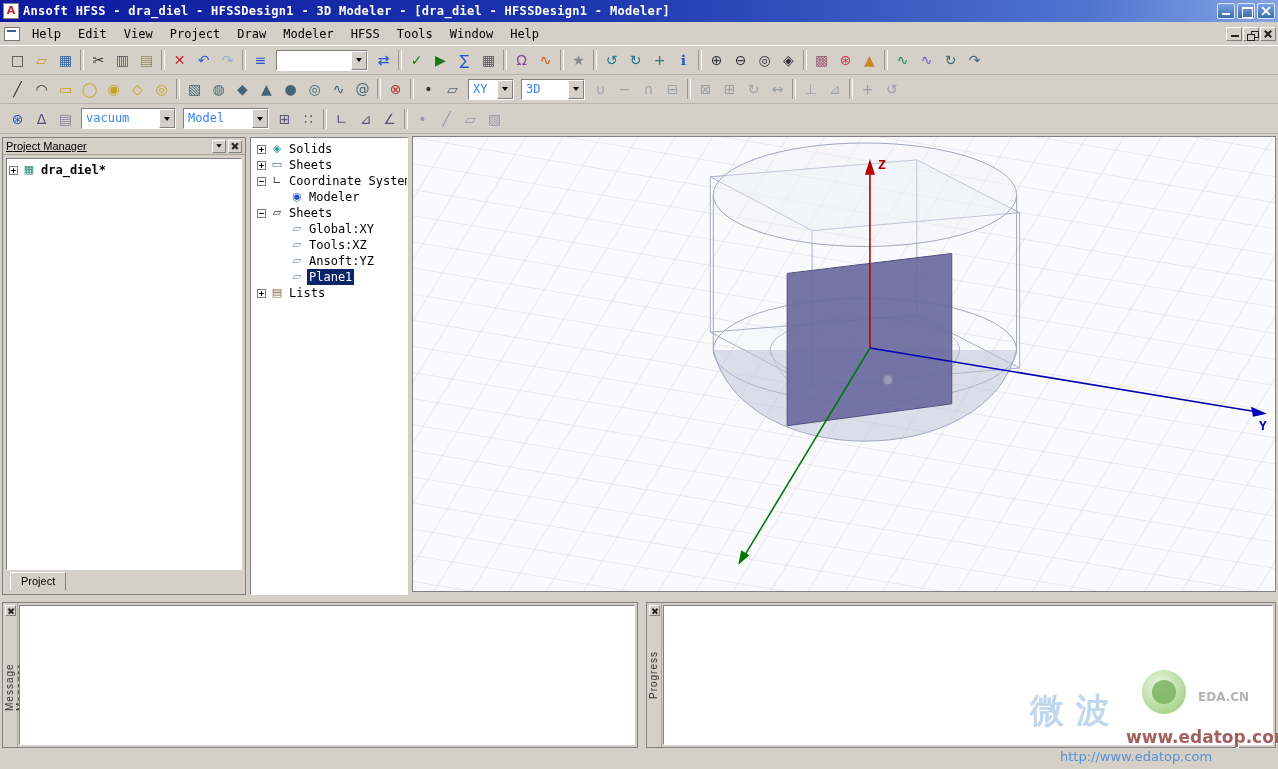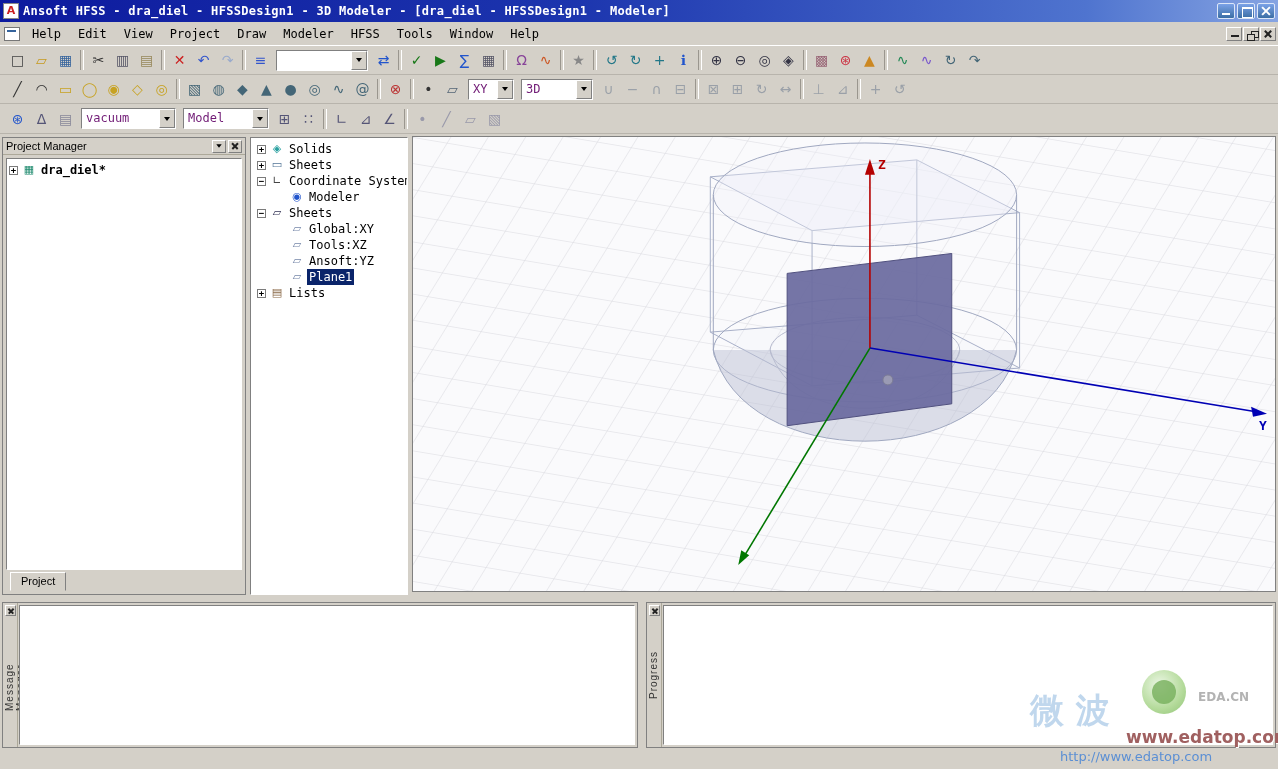--- a/index.html
+++ b/index.html
@@ -46,32 +46,32 @@
   #tb2 { top:75px; height:29px; }
   #tb3 { top:104px; height:30px; }
   .tb-strip { display:flex; align-items:center; gap:1px; }
   .tbtn { width:23px; height:22px; display:flex; align-items:center; justify-content:center; cursor:default;
     border:1px solid transparent; }
   .tbtn .glyph { font-family:"DejaVu Sans", sans-serif; font-size:14px; line-height:1; }
   .tbtn.sep { width:8px; pointer-events:none; border:none; }
   .tbtn.sep::before { content:""; width:2px; height:20px; border-left:1px solid #9a968e; border-right:1px solid #fff; }
   .combo { display:flex; height:21px; background:#fff; border:1px solid; border-color:#808080 #fff #fff #808080;
     margin:0 3px; align-items:stretch; }
-  .combo-value { flex:1; font:12px/19px "DejaVu Sans Mono", monospace; padding:0 4px; color:#701a75; overflow:hidden; white-space:nowrap; }
+  .combo-value { flex:1; font:12px/19px "DejaVu Sans Mono", monospace; padding:0 4px; color:#3b82f6; overflow:hidden; white-space:nowrap; }
   .combo-btn { width:16px; background:#d4d0c8; border:1px solid; border-color:#fff #808080 #808080 #fff;
     display:flex; align-items:center; justify-content:center; }
   .arr-down { width:0; height:0; border-left:3px solid transparent; border-right:3px solid transparent; border-top:4px solid #000; }
-  .w92{width:92px;} .w46{width:46px;} .w72{width:72px;gap:18px;} .w95{width:95px;} .w86{width:86px;}
+  .w92{width:92px;} .w46{width:46px;} .w72{width:64px;gap:18px;} .w95{width:95px;} .w86{width:86px;}
 
   
   .pm-panel { position:absolute; left:2px; top:137px; width:244px; height:458px; background:#d4d0c8;
     border:1px solid #808080; }
   .pm-header { height:17px; background:#d4d0c8; border-bottom:1px solid #aca899; display:flex; align-items:center;
     padding:0 3px; font:11px "Liberation Sans", sans-serif; }
-  .pm-title { flex:1; }
+  .pm-title { flex:1;text-decoration:underline; }
   .pm-hbtn { width:14px; height:13px; border:1px solid; border-color:#fff #808080 #808080 #fff; background:#d4d0c8;
     position:relative; color:#222; margin-left:2px; display:flex; align-items:center; justify-content:center; }
   .pm-hbtn .arr-down { transform:scale(.9); }
   .pm-hbtn.gl-close::before,.pm-hbtn.gl-close::after { width:8px; height:1.6px; }
   .pm-body { position:absolute; left:3px; top:20px; right:3px; bottom:24px; background:#fff;
     border:1px solid; border-color:#808080 #fff #fff #808080; overflow:hidden; }
   .pm-tabbar { position:absolute; left:3px; bottom:2px; height:20px; right:3px; }
   .pm-tab { position:absolute; left:4px; top:0; padding:2px 10px 3px; background:#d4d0c8;
     border:1px solid; border-color:#fff #808080 transparent #fff; font:11px "Liberation Sans", sans-serif; }
 

